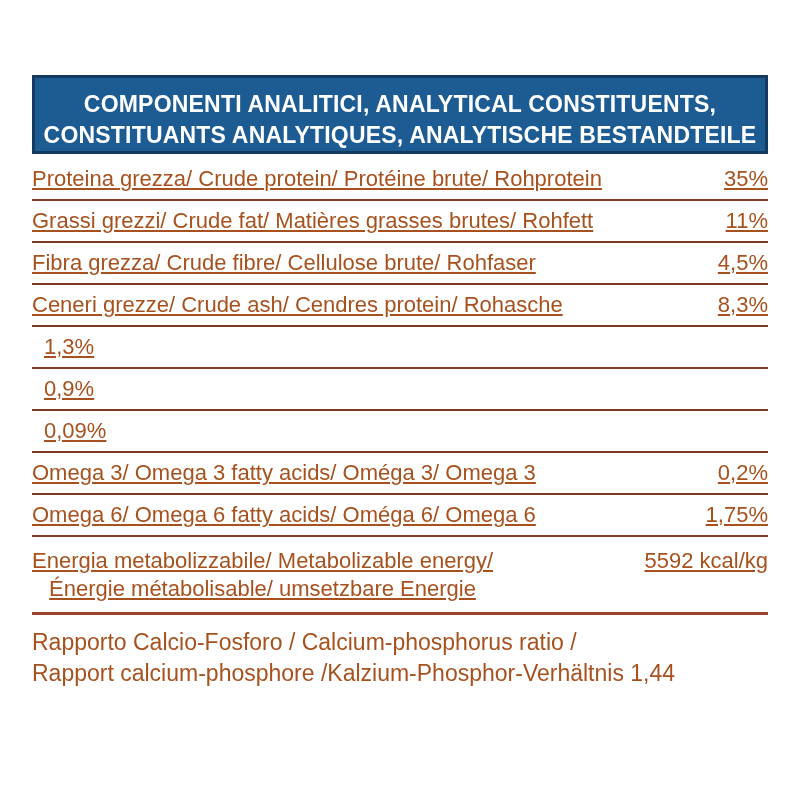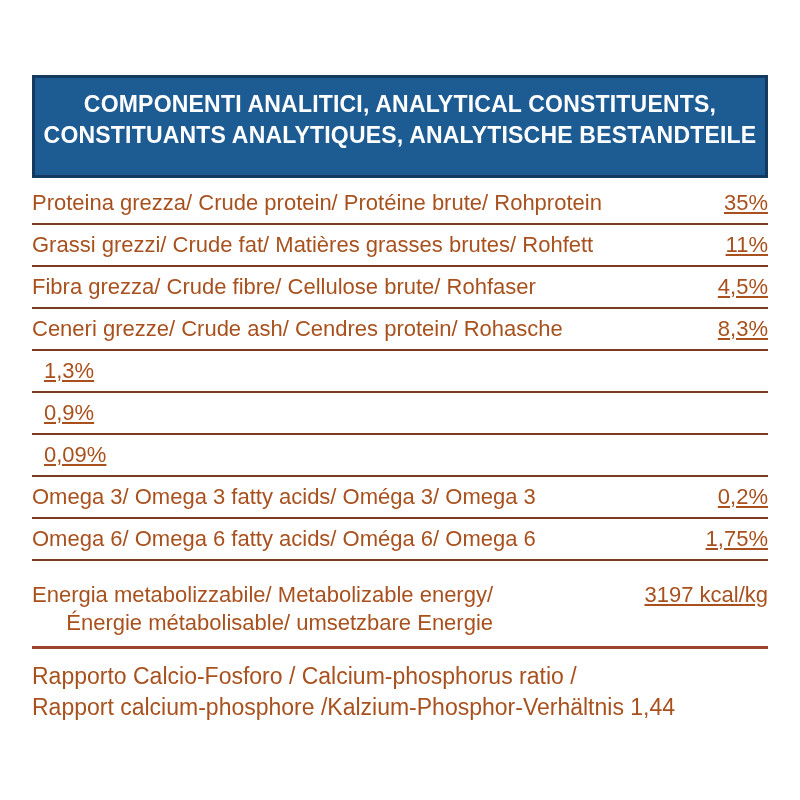--- a/index.html
+++ b/index.html
@@ -27,39 +27,39 @@
   }
   .header{
     border:3px solid var(--hdr-border);
     background:var(--hdr-bg);
     color:var(--hdr-text);
     text-align:center;
     font-weight:bold;
     font-size:23px;
     line-height:31px;
     letter-spacing:0.2px;
-    padding:11px 4px 24px;
+    padding:11px 4px 0;
   }
   .table{ margin-top:5px; }
   .row{
     display:flex;
     justify-content:space-between;
     align-items:center;
     height:42px;
     border-bottom:2px solid var(--line);
     color:var(--ink);
     font-size:22px;
   }
-  .row .label{ text-align:right; }
+  .row .label{ text-align:center;text-decoration:underline; }
   .row .value{ white-space:nowrap; padding-left:12px;text-decoration:underline; }
   .row.multiline{
     height:auto;
     align-items:flex-start;
     line-height:28px;
-    padding:20px 0 9px;
+    padding:10px 0 9px;
     border-bottom:3px solid var(--line-strong);
   }
   .footer{
     margin-top:12px;
     color:var(--ink);
     font-size:23px;
     line-height:31px;
   }
 </style>
 </head>
@@ -104,21 +104,21 @@
       </div>
       <div class="row">
         <div class="label">Omega 6/ Omega 6 fatty acids/ Oméga 6/ Omega 6</div>
         <div class="value">1,75%</div>
       </div>
       <div class="row multiline">
         <div class="label">
           <div>Energia metabolizzabile/ Metabolizable energy/</div>
           <div>Énergie métabolisable/ umsetzbare Energie</div>
         </div>
-        <div class="value">3197 kcal/kg</div>
+        <div class="value">5592 kcal/kg</div>
       </div>
     </div>
 
   <div class="footer">
     <div>Rapporto Calcio-Fosforo / Calcium-phosphorus ratio /</div>
     <div>Rapport calcium-phosphore /Kalzium-Phosphor-Verhältnis 1,44</div>
   </div>
 
 </div>
 

